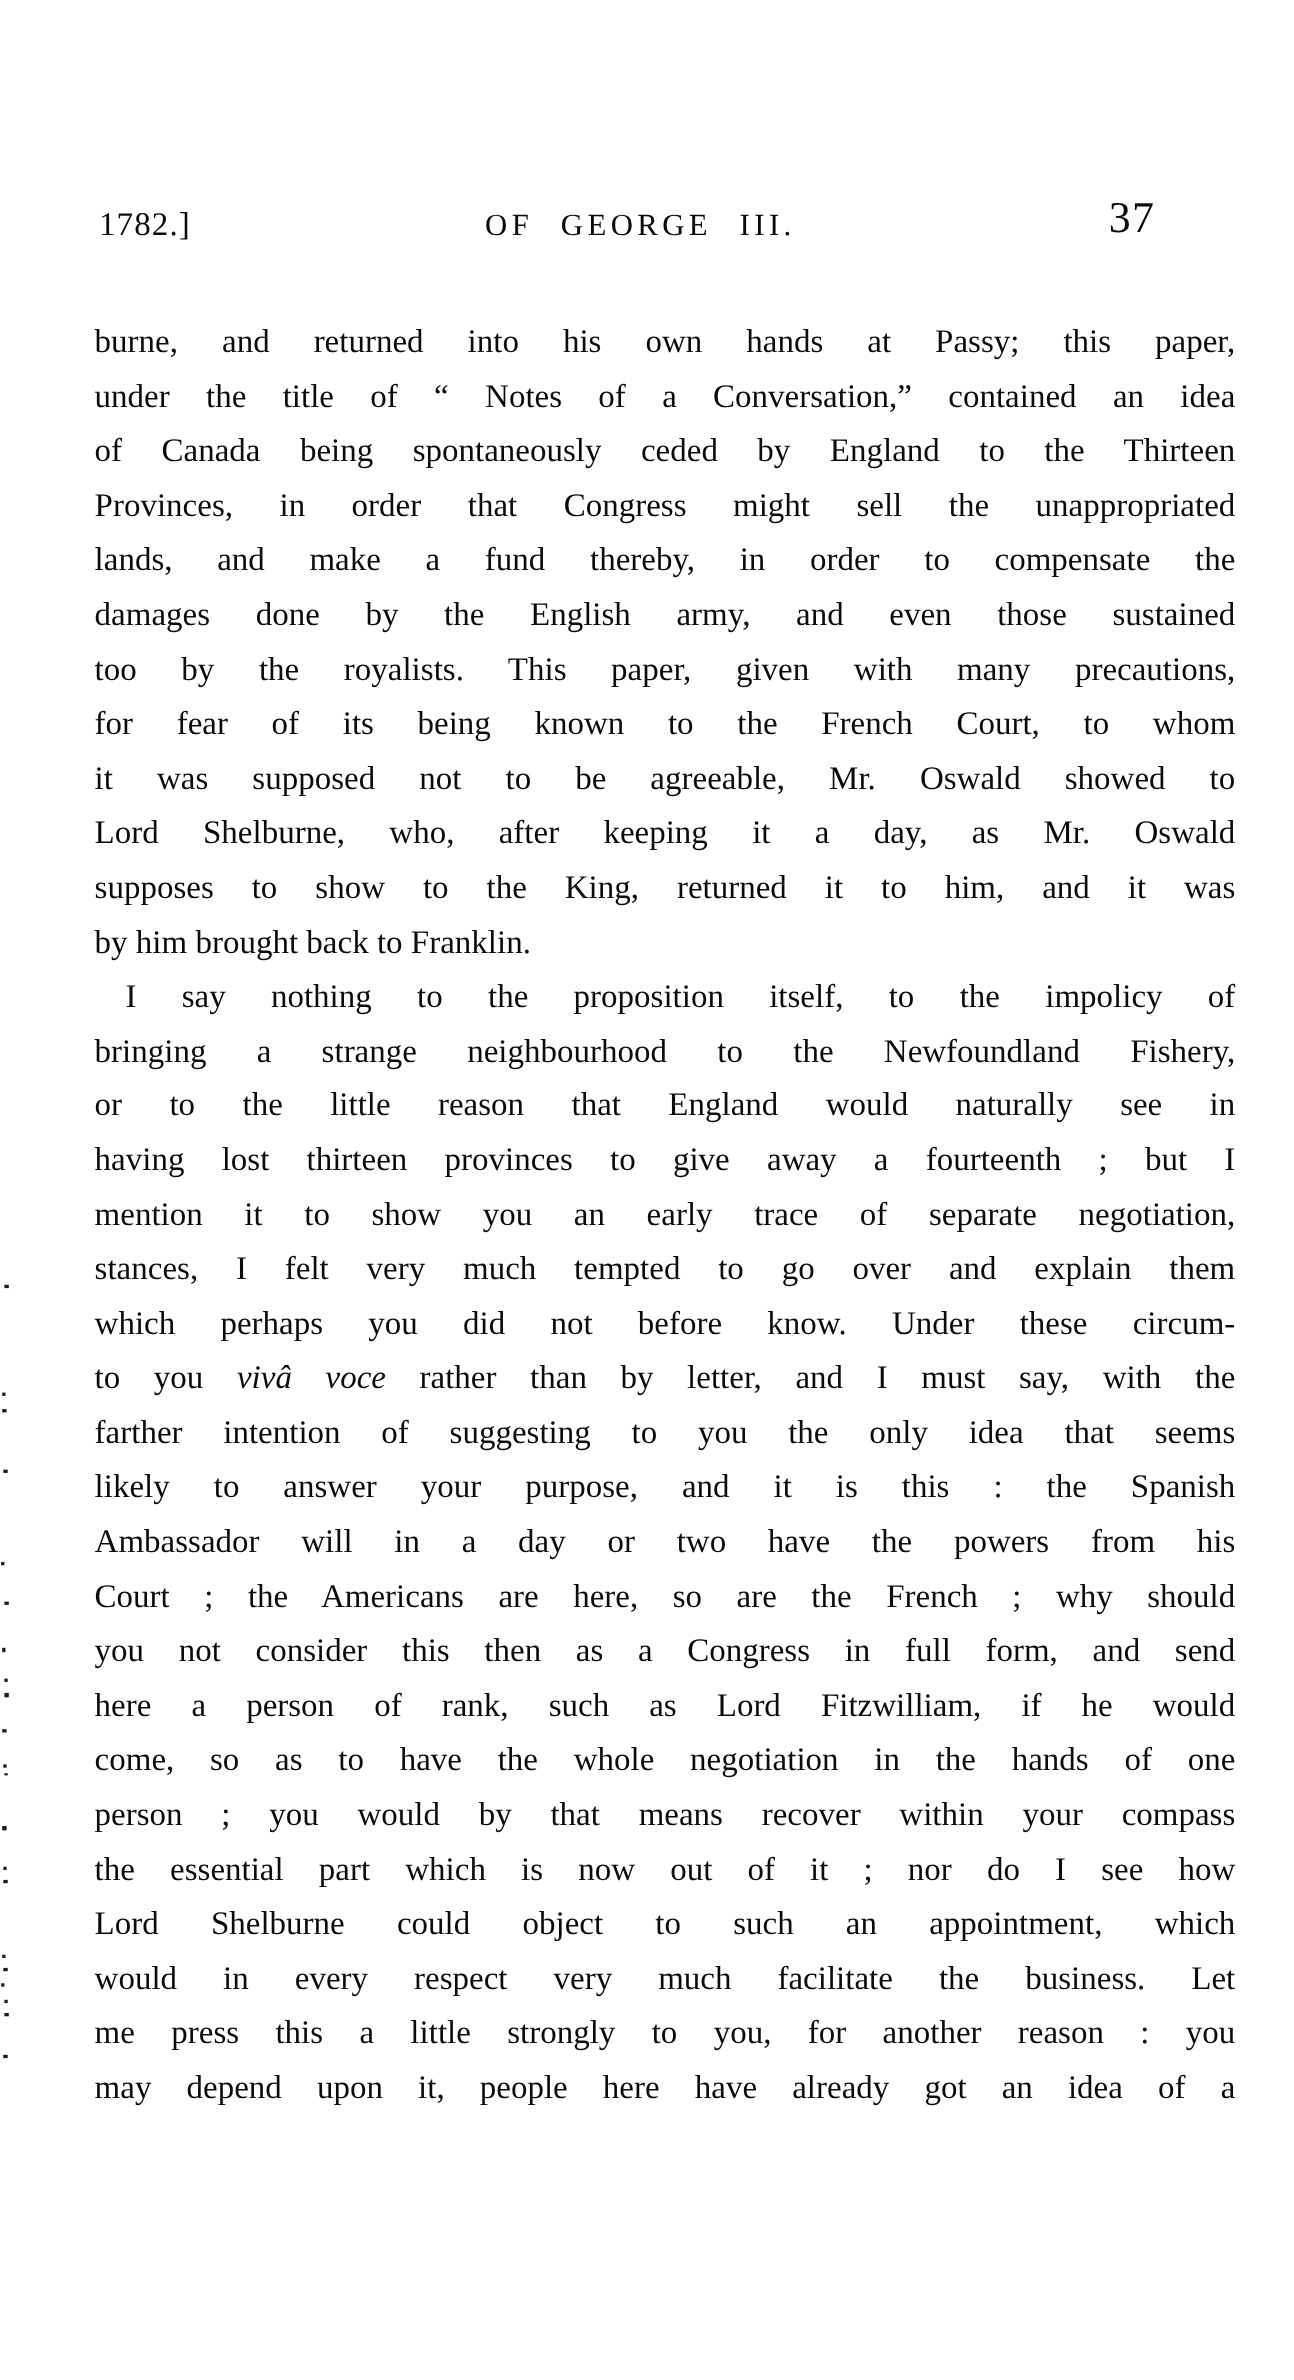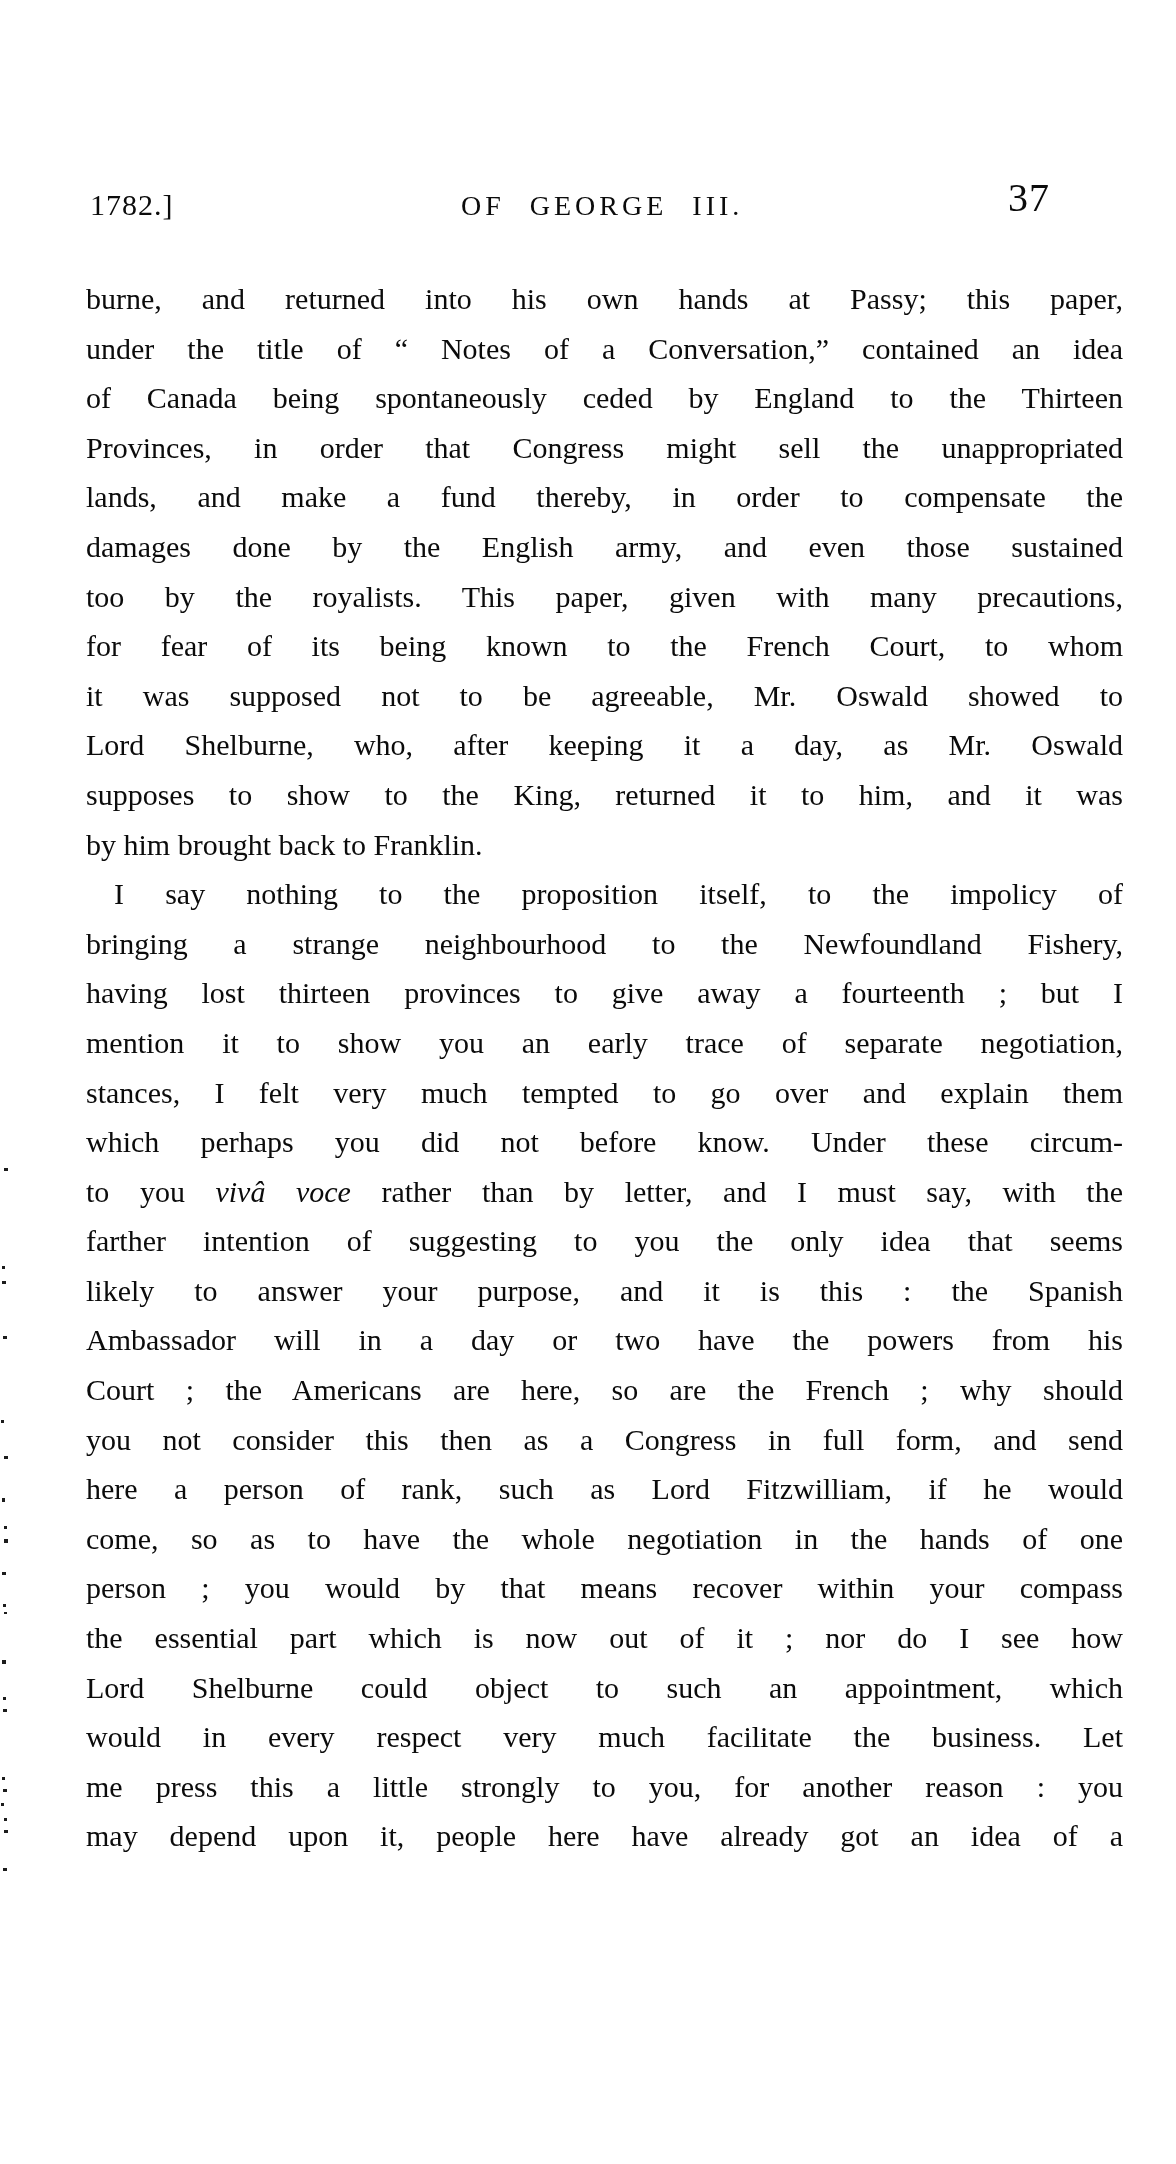--- a/index.html
+++ b/index.html
@@ -26,39 +26,39 @@
   }
   .hdr-year {
     position: absolute;
     left: 4px;
     top: 10px;
     font-size: 30px;
     letter-spacing: 1px;
   }
   .hdr-title {
     position: absolute;
-    left: 375px;
+    left: 355px;
     top: 12px;
     font-size: 28px;
     letter-spacing: 4px;
     word-spacing: 14px;
   }
   .hdr-pagenum {
     position: absolute;
     right: 73px;
     top: -4px;
     font-size: 40px;
     letter-spacing: 1px;
     text-align: center;
   }
   
   #body-text {
     position: absolute;
     left: 86px;
-    top: 274px;
+    top: 286px;
     width: 1037px;
     font-size: 30px;
     line-height: 49.6px;
   }
   .text-line {
     text-align: justify;
     text-align-last: justify;
     white-space: normal;
     height: 49.6px;
     overflow: visible;
@@ -97,20 +97,21 @@
       <div class="text-line">lands, and make a fund thereby, in order to compensate the</div>
       <div class="text-line">damages done by the English army, and even those sustained</div>
       <div class="text-line">too by the royalists.  This paper, given with many precautions,</div>
       <div class="text-line">for fear of its being known to the French Court, to whom</div>
       <div class="text-line">it was supposed not to be agreeable, Mr. Oswald showed to</div>
       <div class="text-line">Lord Shelburne, who, after keeping it a day, as Mr. Oswald</div>
       <div class="text-line">supposes to show to the King, returned it to him, and it was</div>
       <div class="text-line end-line">by him brought back to Franklin.</div>
       <div class="text-line indent-line">I say nothing to the proposition itself, to the impolicy of</div>
       <div class="text-line">bringing a strange neighbourhood to the Newfoundland Fishery,</div>
+      <div class="text-line">or to the little reason that England would naturally see in</div>
       <div class="text-line">having lost thirteen provinces to give away a fourteenth ; but I</div>
       <div class="text-line">mention it to show you an early trace of separate negotiation,</div>
       <div class="text-line">stances, I felt very much tempted to go over and explain them</div>
       <div class="text-line">which perhaps you did not before know.  Under these circum-</div>
       <div class="text-line">to you <i>vivâ voce</i> rather than by letter, and I must say, with the</div>
       <div class="text-line">farther intention of suggesting to you the only idea that seems</div>
       <div class="text-line">likely to answer your purpose, and it is this : the Spanish</div>
       <div class="text-line">Ambassador will in a day or two have the powers from his</div>
       <div class="text-line">Court ; the Americans are here, so are the French ; why should</div>
       <div class="text-line">you not consider this then as a Congress in full form, and send</div>

